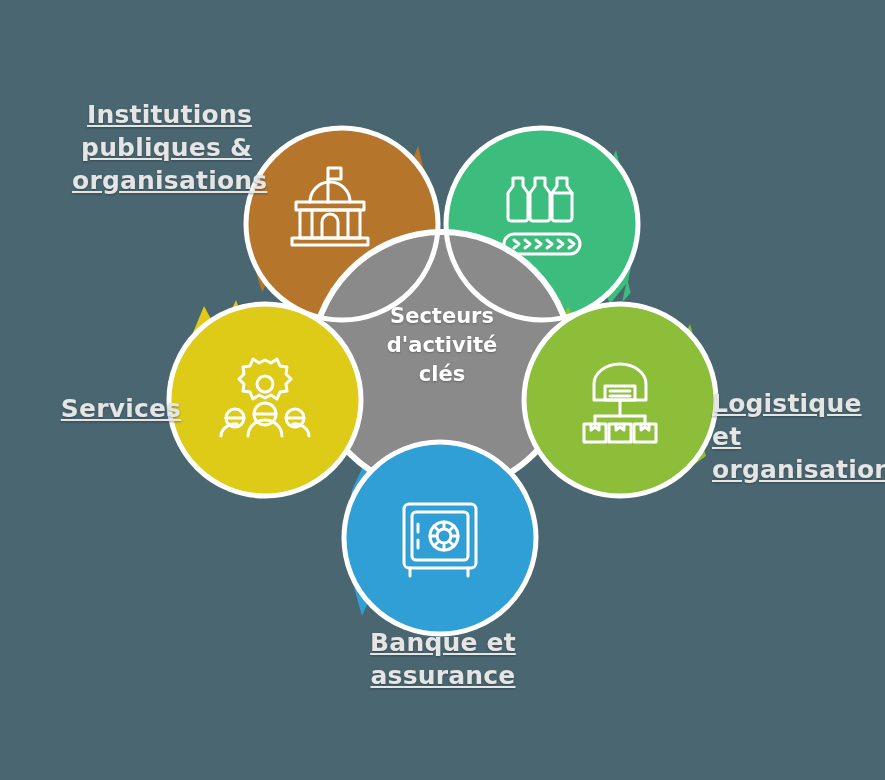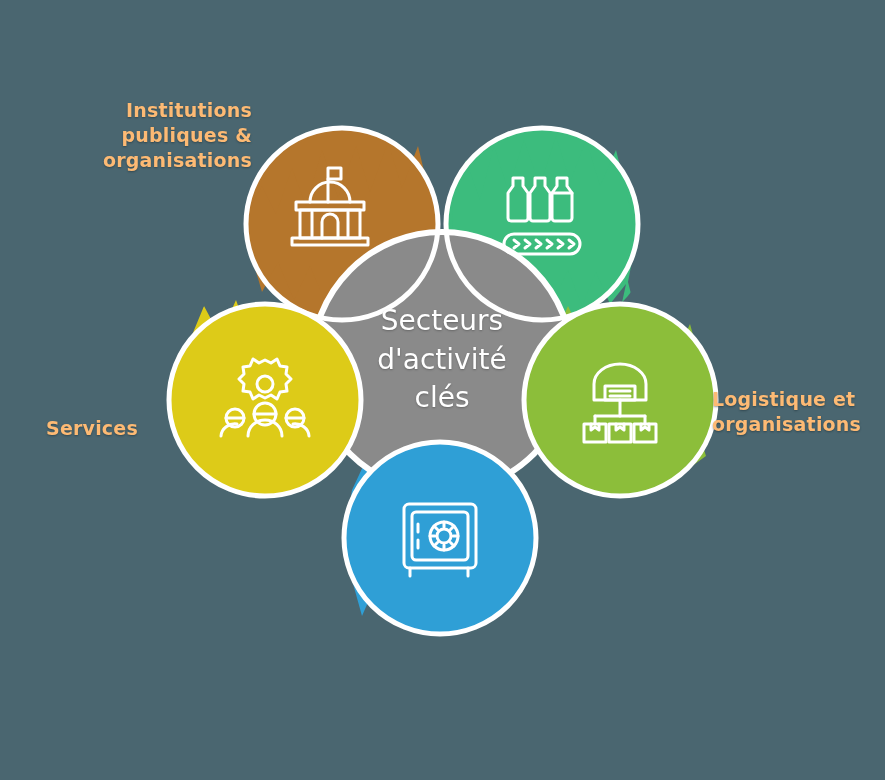--- a/index.html
+++ b/index.html
@@ -22,46 +22,47 @@
   }
   #diagram-svg {
     position: absolute;
     left: 0;
     top: 0;
     width: 885px;
     height: 780px;
   }
   .label {
     position: absolute;
-    color: #fdba74;
+    color: #e5e5e5;
     font-family: "DejaVu Sans", sans-serif;
-    font-size: 19px;
+    font-size: 25px;
     font-weight: 700;
     line-height: 1.32;
     letter-spacing: 0.2px;
     white-space: pre-line;
     text-shadow: 0 1px 2px rgba(20,35,42,0.45);
+    text-decoration: underline;
   }
   #label-institutions {
     left: 72px;
     top: 98px;
     width: 180px;
     text-align: right;
   }
   #label-fmcg {
     left: 645px;
     top: 120px;
     width: 210px;
     text-align: left;
   }
   #label-services {
     left: 46px;
-    top: 416px;
+    top: 392px;
     width: 150px;
-    text-align: left;
+    text-align: center;
   }
   #label-logistique {
     left: 712px;
     top: 387px;
     width: 170px;
     text-align: left;
   }
   #label-banque {
     left: 350px;
     top: 626px;
@@ -69,22 +70,22 @@
     text-align: center;
   }
   #center-title {
     position: absolute;
     left: 352px;
     top: 302px;
     width: 180px;
     text-align: center;
     color: #ffffff;
     font-family: "DejaVu Sans", sans-serif;
-    font-size: 28px;
-    font-weight: 400;
+    font-size: 21px;
+    font-weight: 700;
     line-height: 1.38;
     white-space: pre-line;
     text-shadow: 0 1px 2px rgba(40,40,40,0.35);
   }
 </style>
 </head>
 <body>
 
 <div id="stage">
 
@@ -262,20 +263,22 @@
   </svg>
 
   <div class="label" id="label-institutions">Institutions
 publiques &amp;
 organisations</div>
 
 
   <div class="label" id="label-logistique">Logistique et
 organisations</div>
 
+  <div class="label" id="label-banque">Banque et
+assurance</div>
 
   <div class="label" id="label-services">Services</div>
 
   <div id="center-title">Secteurs
 d'activité
 clés</div>
 
 </div>
 
 </body></html>

